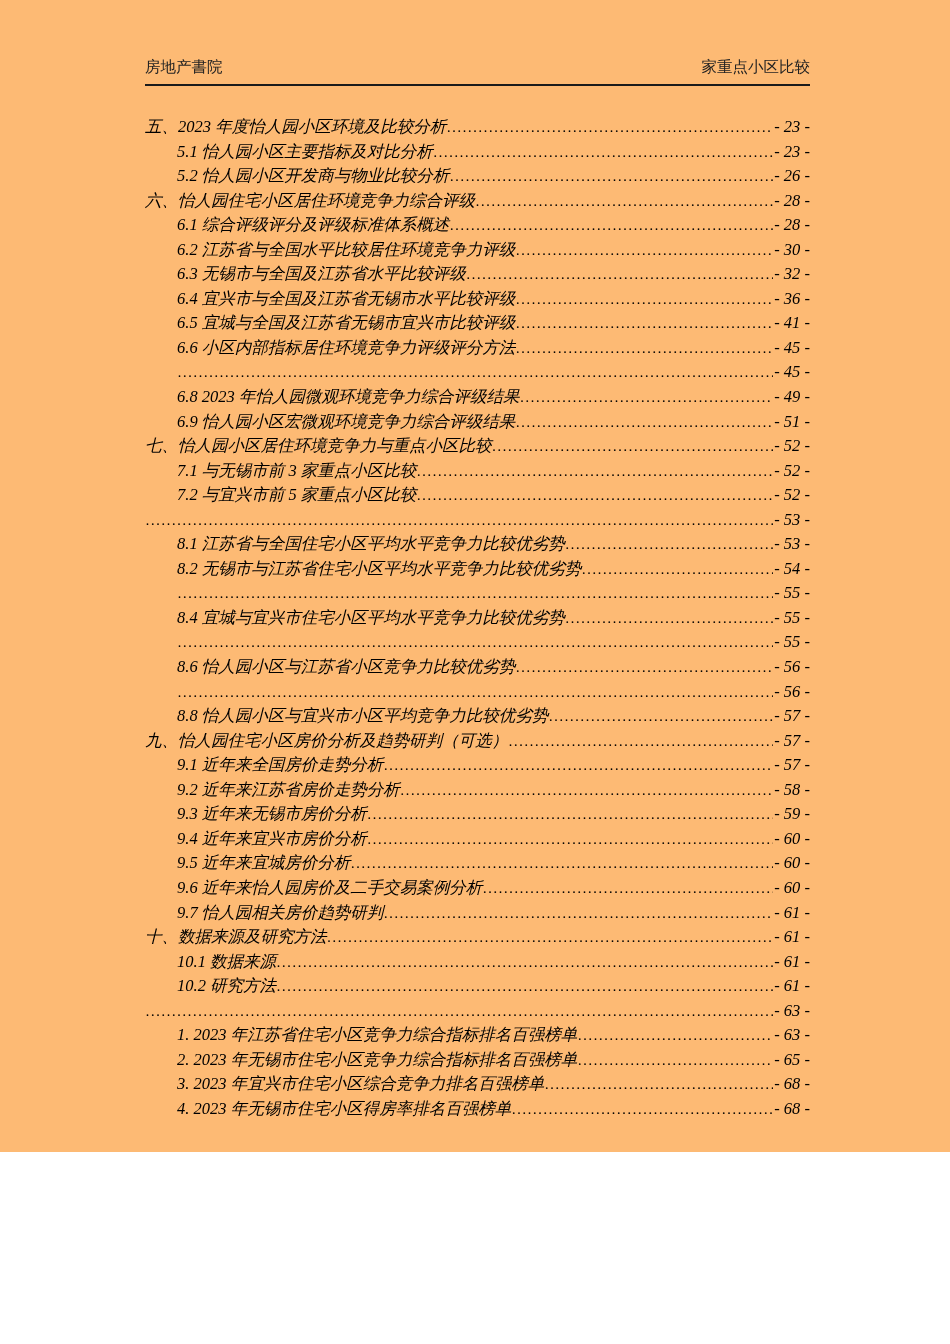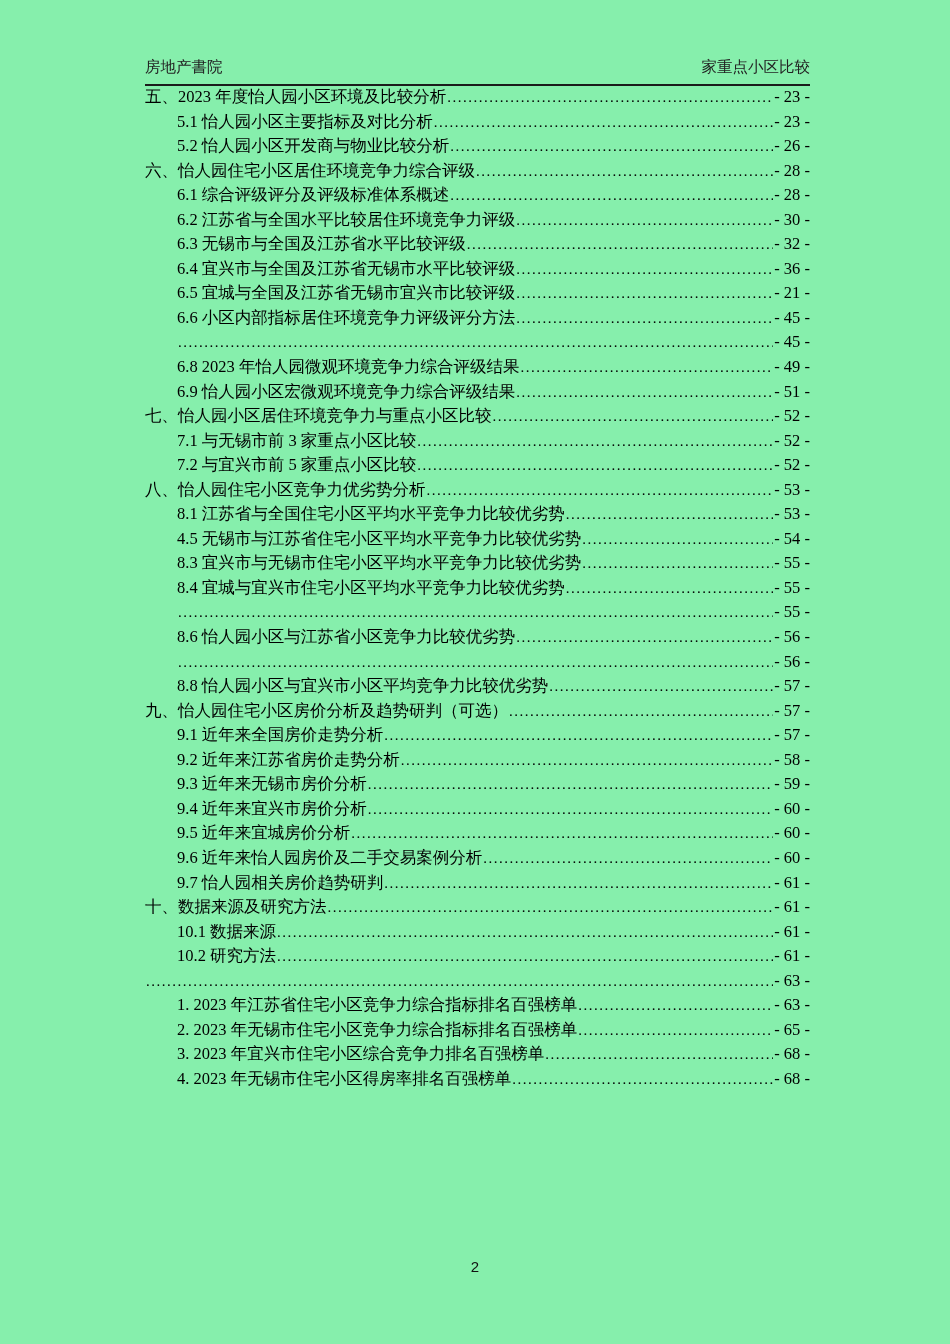--- a/index.html
+++ b/index.html
@@ -8,22 +8,22 @@
     width: 950px;
     height: 1344px;
     position: relative;
     font-family: "Liberation Serif", serif;
     color: #000000;
   }
   .page {
     position: absolute;
     top: 0; left: 0;
     width: 950px;
-    height: 1344px;
-    background: #86efac;
+    height: 1152px;
+    background: #fdba74;
     overflow: hidden;
   }
   
   .page-header {
     position: absolute;
     top: 56px;
     left: 145px;
     width: 665px;
     display: flex;
     justify-content: space-between;
@@ -31,23 +31,24 @@
     font-family: "Liberation Sans", sans-serif;
     font-size: 15.5px;
     line-height: 22px;
     padding-bottom: 6px;
     border-bottom: 2.5px solid #1b1b1b;
     color: #222222;
   }
   
   .toc {
     position: absolute;
-    top: 85px;
+    top: 115px;
     left: 145px;
     width: 665px;
+    font-style: italic;
   }
   .toc-row {
     display: flex;
     align-items: baseline;
     height: 24.55px;
     font-size: 16.5px;
     line-height: 24.55px;
     white-space: nowrap;
     overflow: hidden;
   }
@@ -122,21 +123,21 @@
     <span class="toc-page">- 32 -</span>
   </div>
         <div class="toc-row lvl1">
     <span class="toc-title">6.4 宜兴市与全国及江苏省无锡市水平比较评级</span>
     <span class="toc-dots" aria-hidden="true">....................................................................................................................................................................................................................................................................</span>
     <span class="toc-page">- 36 -</span>
   </div>
         <div class="toc-row lvl1">
     <span class="toc-title">6.5 宜城与全国及江苏省无锡市宜兴市比较评级</span>
     <span class="toc-dots" aria-hidden="true">....................................................................................................................................................................................................................................................................</span>
-    <span class="toc-page">- 21 -</span>
+    <span class="toc-page">- 41 -</span>
   </div>
         <div class="toc-row lvl1">
     <span class="toc-title">6.6 小区内部指标居住环境竞争力评级评分方法</span>
     <span class="toc-dots" aria-hidden="true">....................................................................................................................................................................................................................................................................</span>
     <span class="toc-page">- 45 -</span>
   </div>
         <div class="toc-row lvl1">
     <span class="toc-dots" aria-hidden="true">....................................................................................................................................................................................................................................................................</span>
     <span class="toc-page">- 45 -</span>
   </div>
@@ -159,36 +160,34 @@
     <span class="toc-title">7.1 与无锡市前 3 家重点小区比较</span>
     <span class="toc-dots" aria-hidden="true">....................................................................................................................................................................................................................................................................</span>
     <span class="toc-page">- 52 -</span>
   </div>
         <div class="toc-row lvl1">
     <span class="toc-title">7.2 与宜兴市前 5 家重点小区比较</span>
     <span class="toc-dots" aria-hidden="true">....................................................................................................................................................................................................................................................................</span>
     <span class="toc-page">- 52 -</span>
   </div>
         <div class="toc-row lvl0">
-    <span class="toc-title">八、怡人园住宅小区竞争力优劣势分析</span>
     <span class="toc-dots" aria-hidden="true">....................................................................................................................................................................................................................................................................</span>
     <span class="toc-page">- 53 -</span>
   </div>
         <div class="toc-row lvl1">
     <span class="toc-title">8.1 江苏省与全国住宅小区平均水平竞争力比较优劣势</span>
     <span class="toc-dots" aria-hidden="true">....................................................................................................................................................................................................................................................................</span>
     <span class="toc-page">- 53 -</span>
   </div>
         <div class="toc-row lvl1">
-    <span class="toc-title">4.5 无锡市与江苏省住宅小区平均水平竞争力比较优劣势</span>
+    <span class="toc-title">8.2 无锡市与江苏省住宅小区平均水平竞争力比较优劣势</span>
     <span class="toc-dots" aria-hidden="true">....................................................................................................................................................................................................................................................................</span>
     <span class="toc-page">- 54 -</span>
   </div>
         <div class="toc-row lvl1">
-    <span class="toc-title">8.3 宜兴市与无锡市住宅小区平均水平竞争力比较优劣势</span>
     <span class="toc-dots" aria-hidden="true">....................................................................................................................................................................................................................................................................</span>
     <span class="toc-page">- 55 -</span>
   </div>
         <div class="toc-row lvl1">
     <span class="toc-title">8.4 宜城与宜兴市住宅小区平均水平竞争力比较优劣势</span>
     <span class="toc-dots" aria-hidden="true">....................................................................................................................................................................................................................................................................</span>
     <span class="toc-page">- 55 -</span>
   </div>
         <div class="toc-row lvl1">
     <span class="toc-dots" aria-hidden="true">....................................................................................................................................................................................................................................................................</span>

